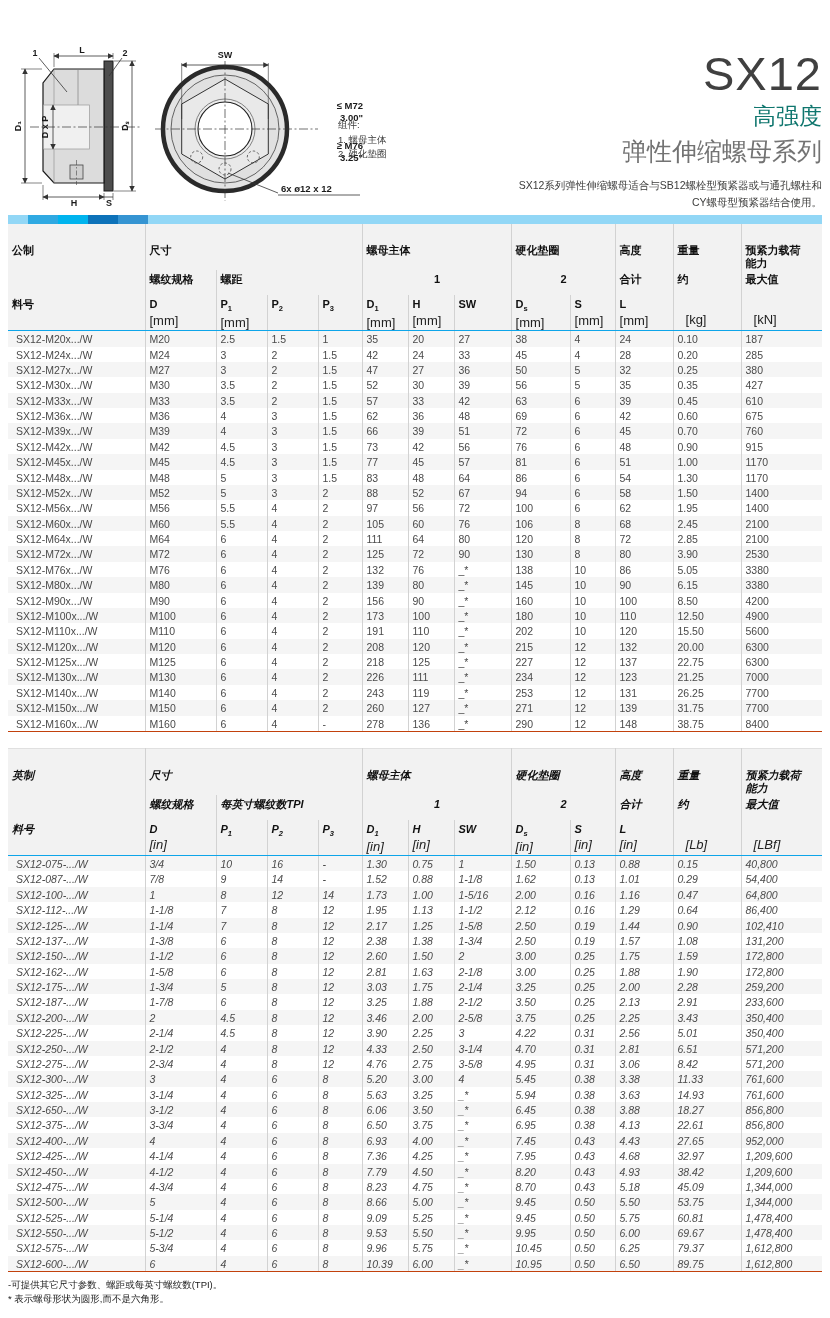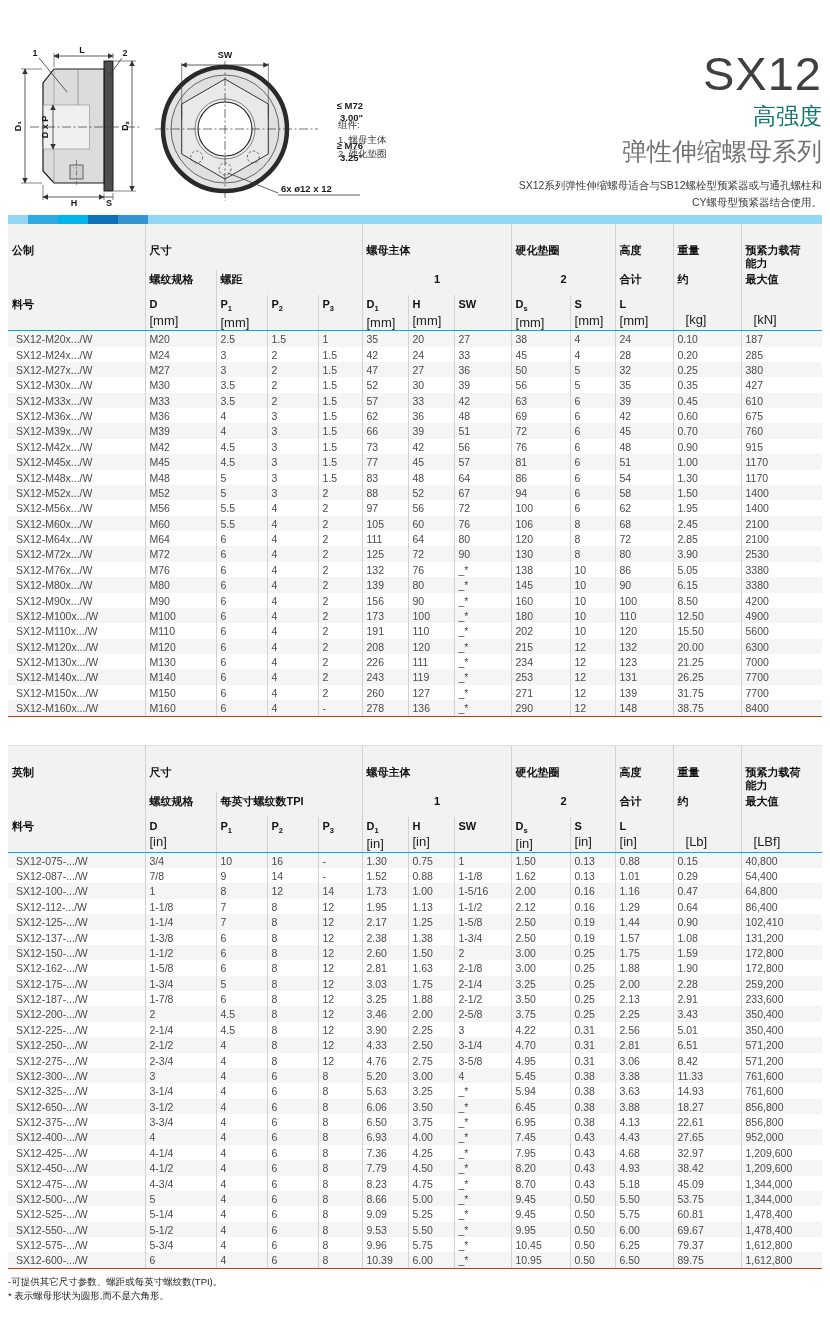--- a/index.html
+++ b/index.html
@@ -19,21 +19,21 @@
   .title-block { position:absolute; right:8px; top:50px; text-align:right; }
   .series { font-size:47px; line-height:1.02; color:#404040; letter-spacing:1px; }
   .t-line1 { font-size:23px; margin-top:3px; color:#0f766e; }
   .t-line2 { font-size:25px; margin-top:3px; color:#737373; }
   .t-desc { font-size:10.5px; line-height:1.6; margin-top:9px; color:#3c3c3b; }
   
   .bar { position:relative; height:9px; margin:0 8px; }
   .bar .seg { position:absolute; top:0; height:9px; width:30px; }
   
   table.tbl { width:814px; margin:0 8px; border-collapse:collapse; table-layout:fixed; }
-  table.tbl.second { margin-top:28px; border-top:1px solid #e0e0e0; }
+  table.tbl.second { margin-top:16px; border-top:1px solid #e0e0e0;font-style:italic; }
   thead { background:#f2f2f2; }
   thead th {
     text-align:left; vertical-align:top; font-weight:bold; color:#111;
     font-size:11px; padding:2px 3px 0 4px; line-height:1.2;
   }
   thead tr.r1 th { padding-top:20px; height:32px; }
   thead tr.r2 th { height:25px; padding-top:3px; }
   thead tr.r3 th { height:33px; padding-top:3px; border-bottom:1px solid #0ea5e9; }
   thead th.ctr { text-align:center; }
   thead th.bl, tbody td + td { border-left:1px solid #d2d2d2; }
@@ -536,20 +536,35 @@
           <td>208</td>
           <td>120</td>
           <td>_*</td>
           <td>215</td>
           <td>12</td>
           <td>132</td>
           <td>20.00</td>
           <td>6300</td>
         </tr>
         <tr>
+          <td>SX12-M125x.../W</td>
+          <td>M125</td>
+          <td>6</td>
+          <td>4</td>
+          <td>2</td>
+          <td>218</td>
+          <td>125</td>
+          <td>_*</td>
+          <td>227</td>
+          <td>12</td>
+          <td>137</td>
+          <td>22.75</td>
+          <td>6300</td>
+        </tr>
+        <tr>
           <td>SX12-M130x.../W</td>
           <td>M130</td>
           <td>6</td>
           <td>4</td>
           <td>2</td>
           <td>226</td>
           <td>111</td>
           <td>_*</td>
           <td>234</td>
           <td>12</td>

